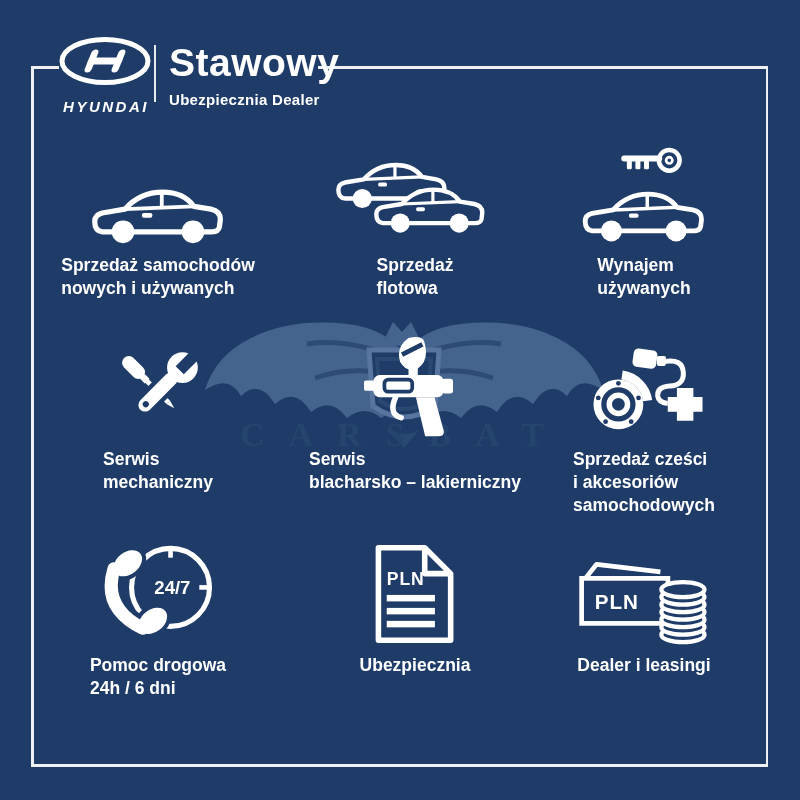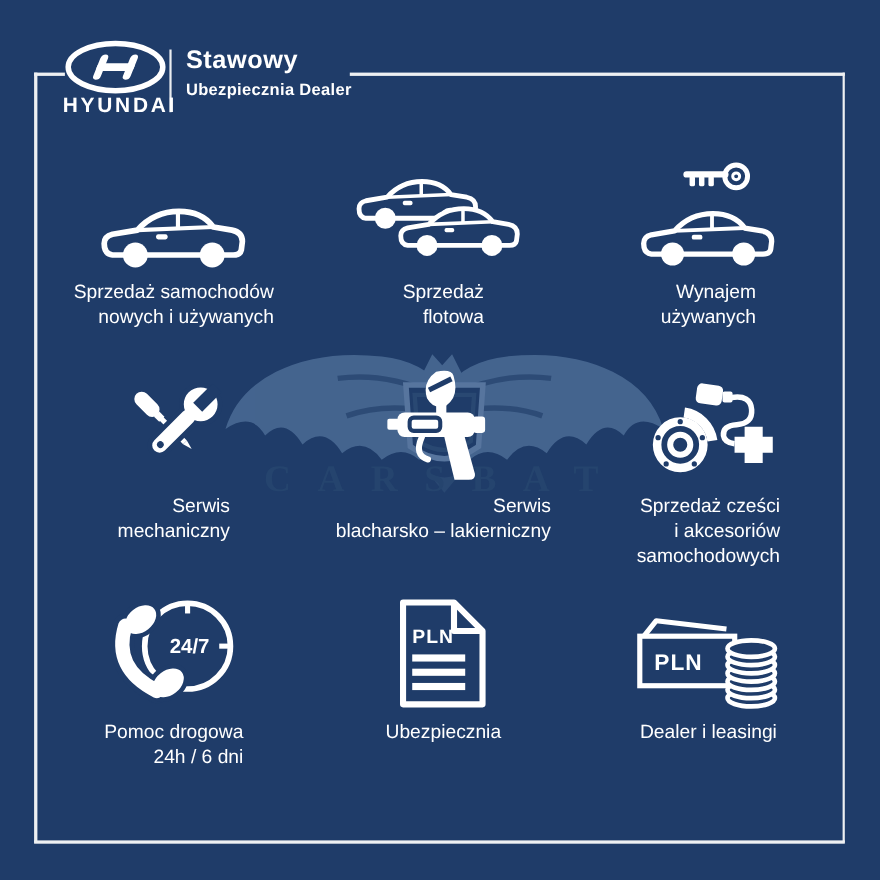--- a/index.html
+++ b/index.html
@@ -6,36 +6,36 @@
   .canvas{
     position:relative;width:800px;height:800px;overflow:hidden;
     background:#1f3c69;
     font-family:"Liberation Sans", sans-serif;
     color:#ffffff;
   }
   
   .frame-seg{position:absolute;background:#eef0f2;}
   
   .logo-block{position:absolute;left:57px;top:36px;width:98px;text-align:center;}
-  .brand-word{margin-top:0;font-size:19px;font-weight:700;letter-spacing:2.5px;}
+  .brand-word{margin-top:12px;font-size:15px;font-weight:700;letter-spacing:2.5px;font-style:italic;}
   .header-divider{position:absolute;left:154px;top:45px;width:2px;height:57px;background:rgba(255,255,255,.9);}
   .title-block{position:absolute;left:169px;top:42px;}
-  .dealer-name{font-size:23px;font-weight:700;line-height:1.1;letter-spacing:.5px;}
+  .dealer-name{font-size:39px;font-weight:700;line-height:1.1;letter-spacing:.5px;}
   .dealer-sub{font-size:15px;font-weight:700;margin-top:6px;letter-spacing:.3px;}
   
   .watermark{position:absolute;left:198px;top:314px;z-index:1;}
   
   .cell{position:absolute;width:250px;display:flex;flex-direction:column;align-items:center;z-index:2;}
   .icon-box{display:flex;align-items:flex-end;justify-content:center;}
   .r1 .icon-box{height:100px;}
   .r2 .icon-box{height:104px;}
   .r3 .icon-box{height:106px;}
-  .label{margin-top:8px;font-size:17.5px;font-weight:400;line-height:1.32;
-         text-align:right;white-space:pre-line;}
-  .c1{left:33px;} .c2{left:278px;} .c3{left:519px;}
+  .label{margin-top:8px;font-size:17.5px;font-weight:700;line-height:1.32;
+         text-align:left;white-space:pre-line;}
+  .c1{left:33px;} .c2{left:290px;} .c3{left:519px;}
   .r1{top:146px;} .r2{top:336px;} .r3{top:540px;}
   svg{display:block;}
 </style>
 </head>
 <body>
 
 <div class="canvas">
 
   <div class="frame-seg" style="left:31px;top:66px;width:28px;height:2.5px;"></div>
   <div class="frame-seg" style="left:318px;top:66px;width:450px;height:2.5px;"></div>

